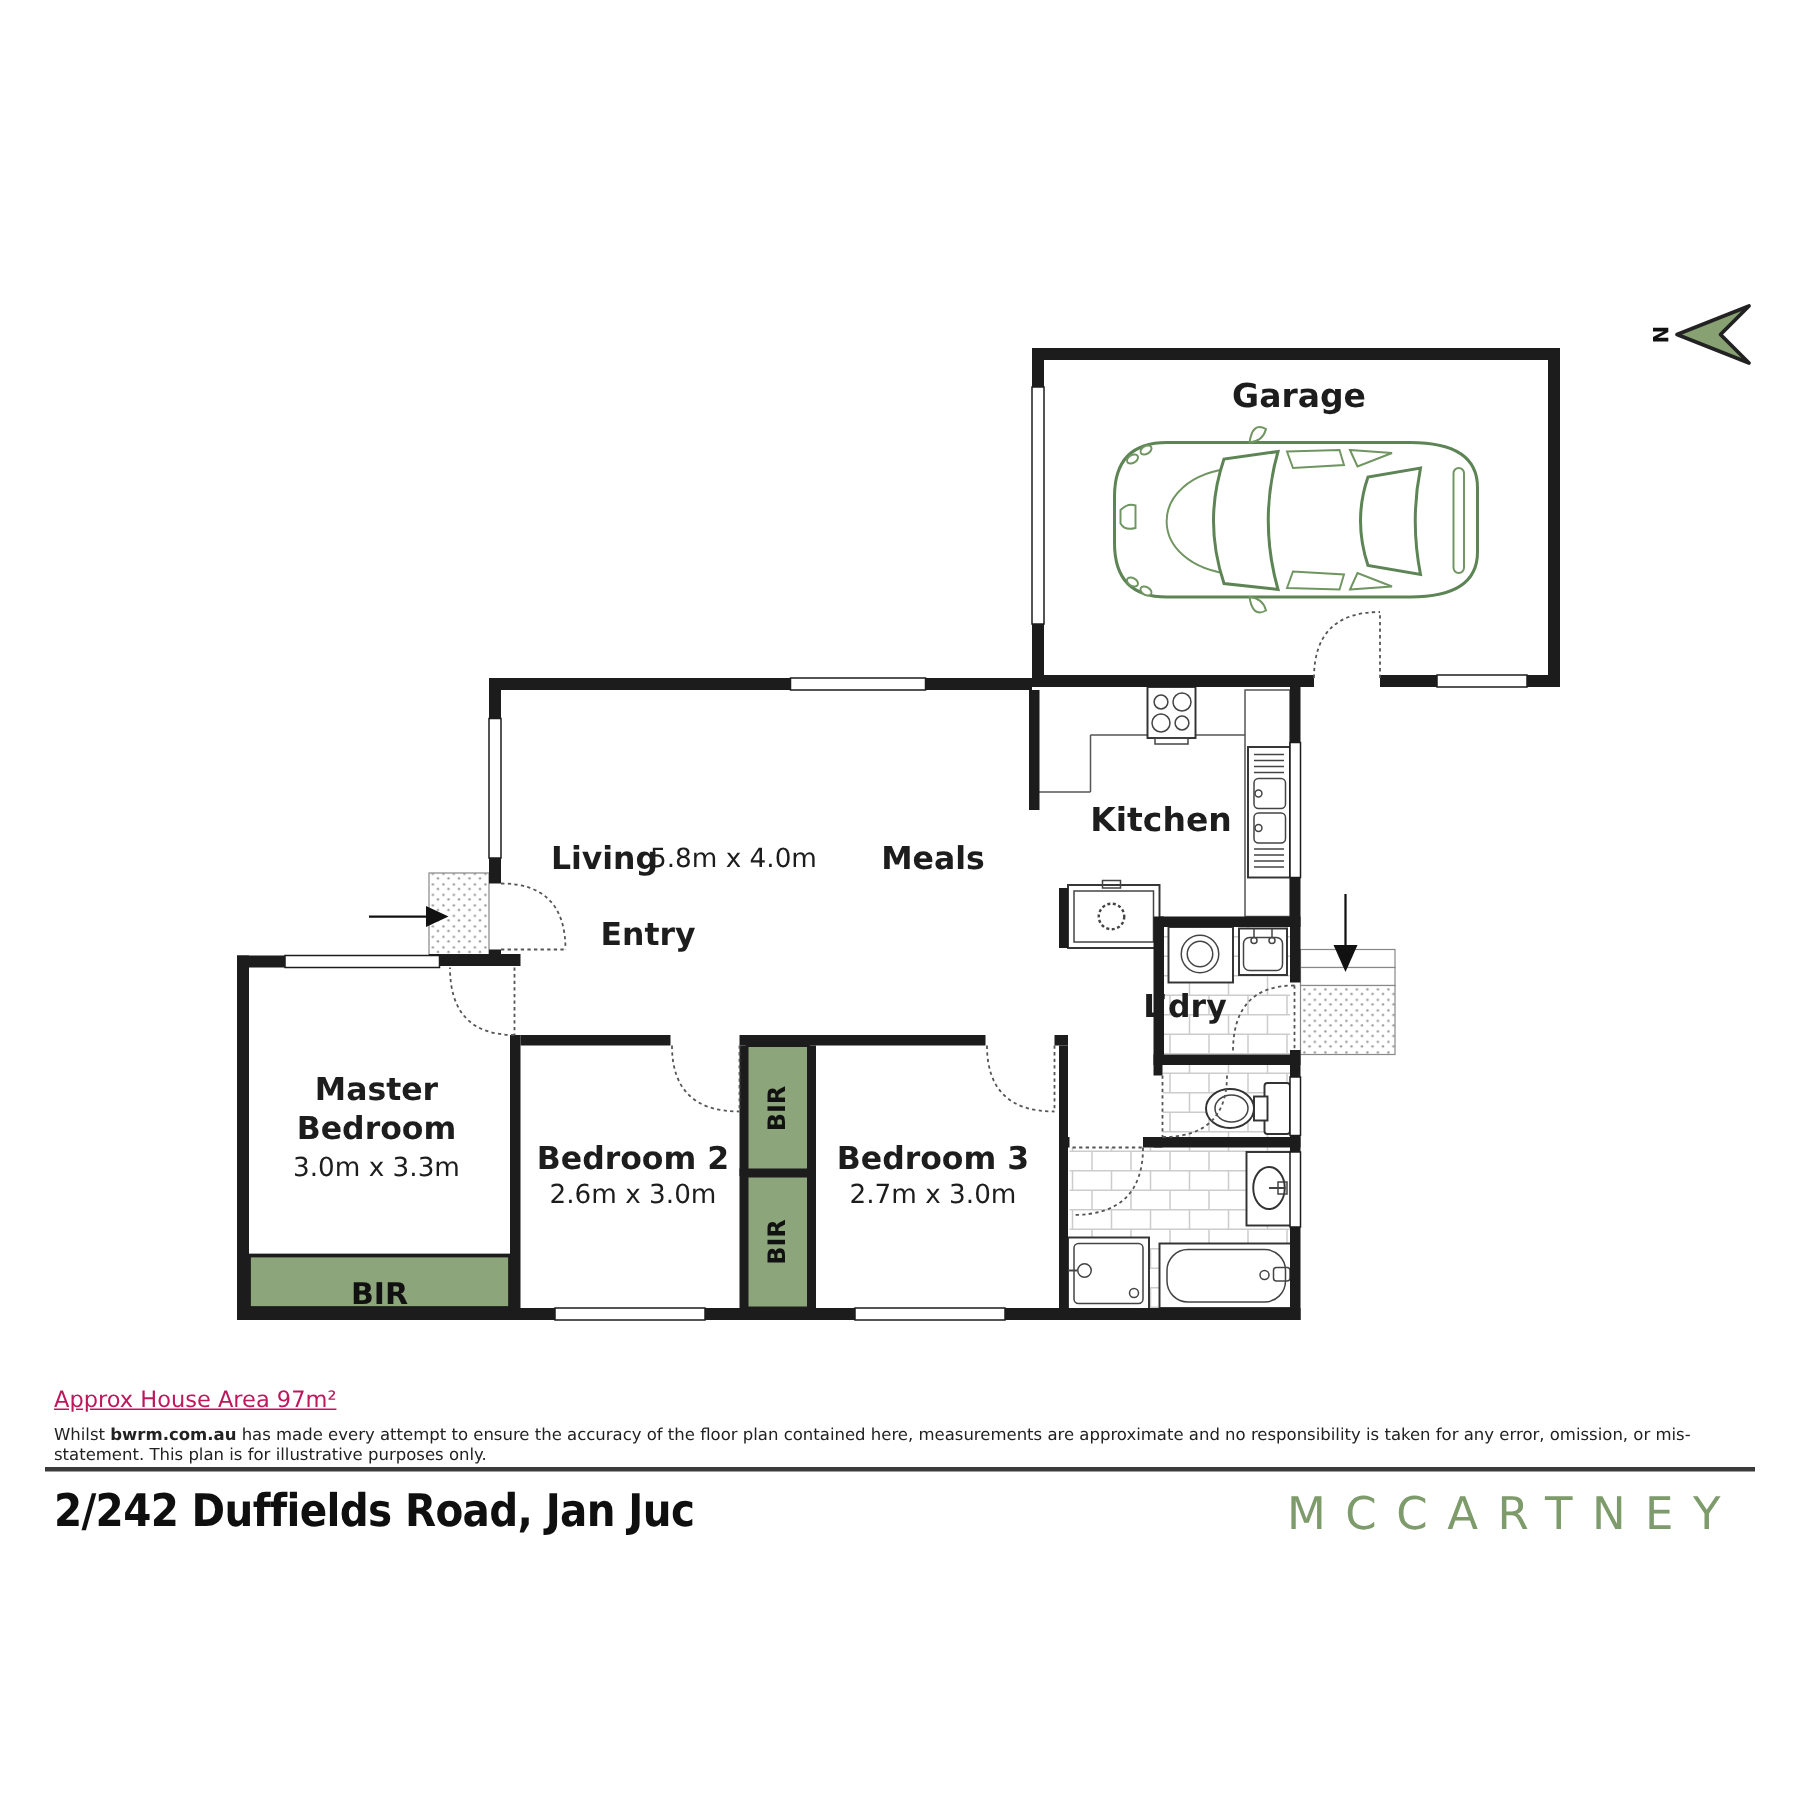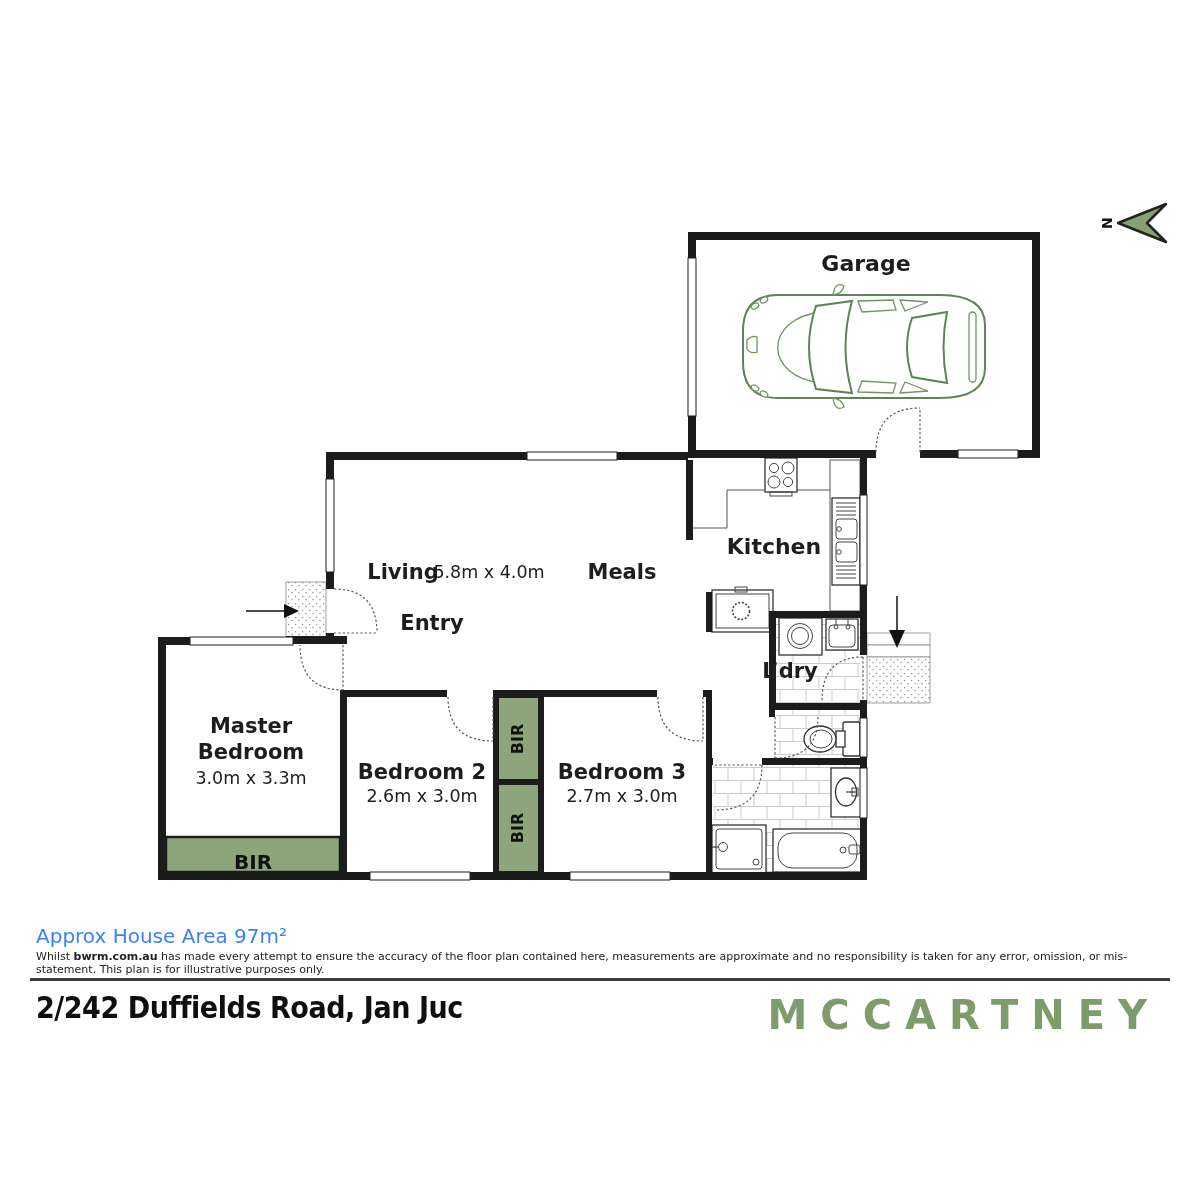--- a/index.html
+++ b/index.html
@@ -11,26 +11,26 @@
   .bir-label{font-size:20px;font-weight:600;fill:#111;}
   .bir-label-rot{font-size:16px;font-weight:600;fill:#111;}
   .wall{fill:#1c1c1c;}
   .window{fill:#ffffff;stroke:#1c1c1c;stroke-width:1;}
   .door{fill:none;stroke:#555;stroke-width:1.2;stroke-dasharray:2.2 2.2;}
   .thinline{fill:none;stroke:#555;stroke-width:1;}
   .fixture{fill:#ffffff;stroke:#333;stroke-width:1.3;}
   .fixture-thin{fill:none;stroke:#444;stroke-width:1;}
   .car{fill:#ffffff;stroke:#5d8455;stroke-width:2;}
   .car-thin{fill:#ffffff;stroke:#6f9560;stroke-width:1.3;}
-  .footer-area{position:absolute;left:36px;top:924px;font-size:20px;color:#3b82f6;}
+  .footer-area{position:absolute;left:36px;top:924px;font-size:15px;color:#be185d;text-decoration:underline;}
   .footer-disclaimer{position:absolute;left:36px;top:950px;width:1134px;font-size:11px;color:#222;}
   .footer-divider{position:absolute;left:30px;top:978px;width:1140px;height:3px;background:#3b3b3b;}
   .footer-address{position:absolute;left:36px;top:990px;font-size:30px;font-weight:bold;color:#0f0f0f;
     transform:scaleX(0.9);transform-origin:left center;letter-spacing:-0.5px;}
-  .footer-brand{position:absolute;right:40px;top:992px;font-size:40px;font-weight:bold;color:#7d9b6b;
+  .footer-brand{position:absolute;right:40px;top:992px;font-size:30px;font-weight:normal;color:#7d9b6b;
     letter-spacing:13px;}
 </style>
 </head>
 <body>
 
 <svg id="plan-svg" width="1200" height="920" viewBox="0 0 1200 920" xmlns="http://www.w3.org/2000/svg">
   <defs>
     <pattern id="tile" width="26" height="26" patternUnits="userSpaceOnUse">
       <rect width="26" height="26" fill="#ffffff"></rect>
       <path d="M0,0.5 H26 M0,13.5 H26 M13,0 V13 M0,13 V26 M26,13 V26" stroke="#cccccc" stroke-width="1" fill="none"></path>

